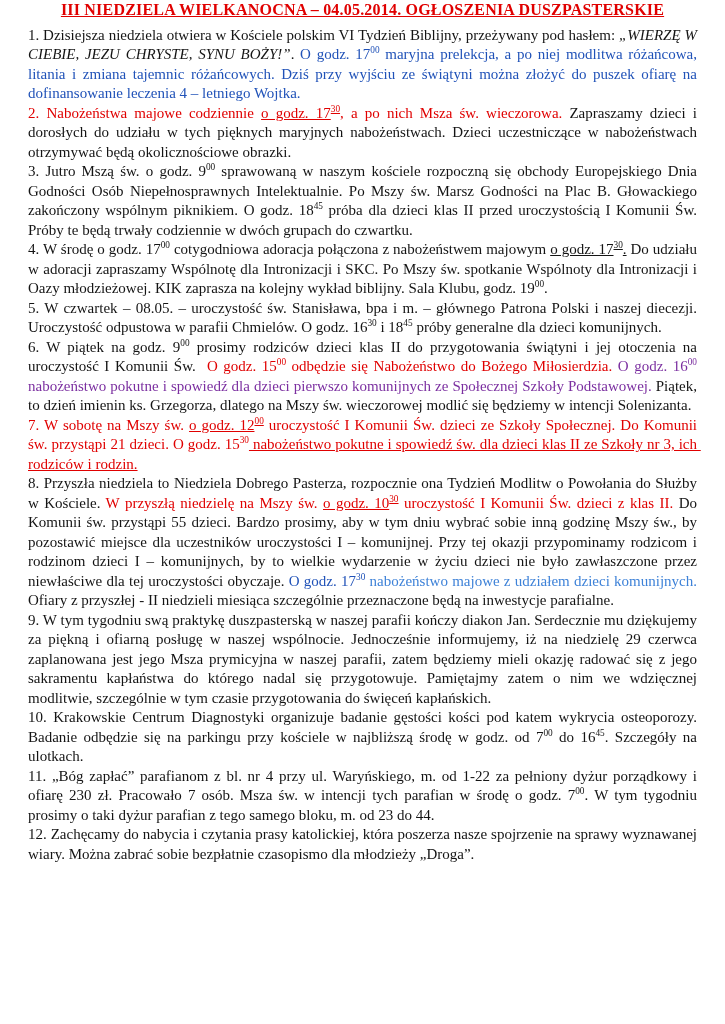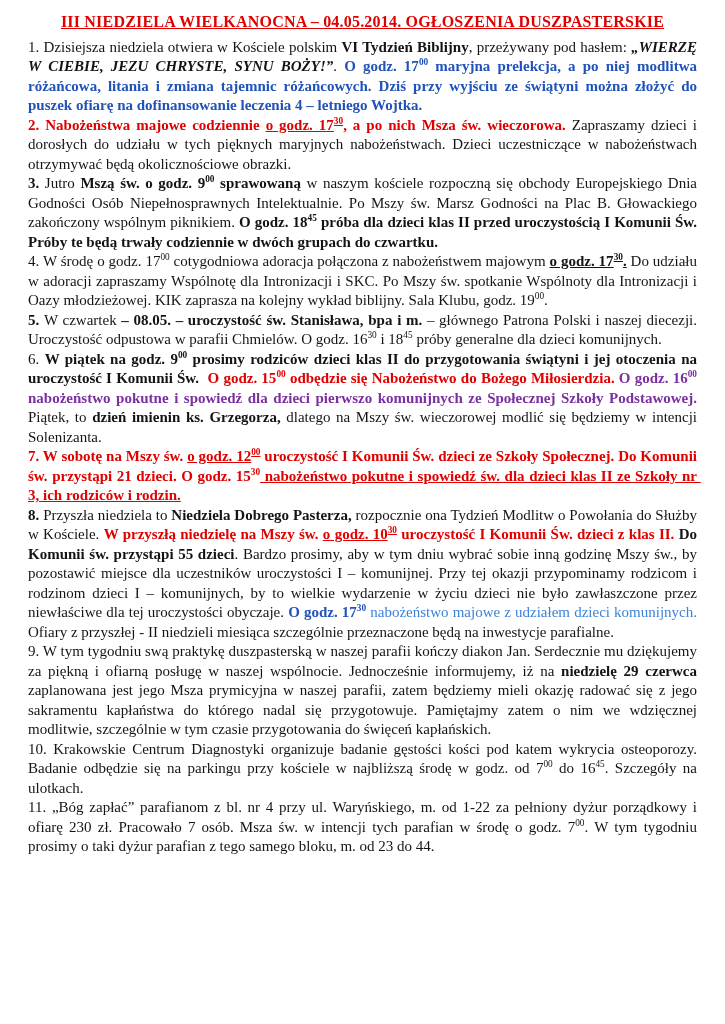--- a/index.html
+++ b/index.html
@@ -10,37 +10,37 @@
   body {
     width: 725px;
     min-height: 1024px;
     box-sizing: border-box;
     font-family: "Liberation Serif", "DejaVu Serif", serif;
     font-size: 15px;
     line-height: 1.3;
     color: #141414;
   }
   .doc {
-    padding: 12px 28px 20px 28px;
+    padding: 0 28px 20px 28px;
   }
   .title {
     margin: 0 0 5px 0;
     text-align: center;
     font-size: 16px;
     font-weight: bold;
     color: var(--red, #e00000);
     text-decoration: underline;
     letter-spacing: 0.2px;
   }
   .para {
     margin: 0;
     text-align: justify;
   }
   .seg { white-space: pre-wrap; }
-  .b { font-weight: bold; }
+  .b { font-weight: normal; }
   .i { font-style: italic; }
   .u { text-decoration: underline; }
   .sup {
     font-size: 0.62em;
     vertical-align: super;
     line-height: 0;
   }
   .red    { color: var(--red, #e00000); }
   .blue   { color: var(--blue, #2052b8); }
   .lblue  { color: var(--light_blue, #3e82d8); }
@@ -56,14 +56,15 @@
       <p class="para"><span class="seg red b">2. Nabożeństwa majowe codziennie </span><span class="seg red b u">o godz. 17</span><span class="seg red b u sup">30</span><span class="seg red b">, a po nich Msza św. wieczorowa.</span><span class="seg"> Zapraszamy dzieci i dorosłych do udziału w tych pięknych maryjnych nabożeństwach. Dzieci uczestniczące w nabożeństwach otrzymywać będą okolicznościowe obrazki.</span></p>
       <p class="para"><span class="seg b">3. </span><span class="seg">Jutro </span><span class="seg b">Mszą św. o godz. 9</span><span class="seg b sup">00</span><span class="seg b"> sprawowaną</span><span class="seg"> w naszym kościele rozpoczną się obchody Europejskiego Dnia Godności Osób Niepełnosprawnych Intelektualnie. Po Mszy św. Marsz Godności na Plac B. Głowackiego zakończony wspólnym piknikiem. </span><span class="seg b">O godz. 18</span><span class="seg b sup">45</span><span class="seg b"> próba dla dzieci klas II przed uroczystością I Komunii Św. Próby te będą trwały codziennie w dwóch grupach do czwartku.</span></p>
       <p class="para"><span class="seg">4. W środę o godz. 17</span><span class="seg sup">00</span><span class="seg"> cotygodniowa adoracja połączona z nabożeństwem majowym </span><span class="seg b u">o godz. 17</span><span class="seg b u sup">30</span><span class="seg b u">.</span><span class="seg"> Do udziału w adoracji zapraszamy Wspólnotę dla Intronizacji i SKC. Po Mszy św. spotkanie Wspólnoty dla Intronizacji i Oazy młodzieżowej. KIK zaprasza na kolejny wykład biblijny. Sala Klubu, godz. 19</span><span class="seg sup">00</span><span class="seg">.</span></p>
       <p class="para"><span class="seg b">5. </span><span class="seg">W czwartek </span><span class="seg b">– 08.05. – uroczystość św. Stanisława, bpa i m.</span><span class="seg"> – głównego Patrona Polski i naszej diecezji. Uroczystość odpustowa w parafii Chmielów. O godz. 16</span><span class="seg sup">30</span><span class="seg"> i 18</span><span class="seg sup">45</span><span class="seg"> próby generalne dla dzieci komunijnych.</span></p>
       <p class="para"><span class="seg">6. </span><span class="seg b">W piątek na godz. 9</span><span class="seg b sup">00</span><span class="seg b"> prosimy rodziców dzieci klas II do przygotowania świątyni i jej otoczenia na uroczystość I Komunii Św. </span><span class="seg red b"> O godz. 15</span><span class="seg red b sup">00</span><span class="seg red b"> odbędzie się Nabożeństwo do Bożego Miłosierdzia.</span><span class="seg purple b"> O godz. 16</span><span class="seg purple b sup">00</span><span class="seg purple b"> nabożeństwo pokutne i spowiedź dla dzieci pierwszo komunijnych ze Społecznej Szkoły Podstawowej.</span><span class="seg"> Piątek, to </span><span class="seg b">dzień imienin ks. Grzegorza,</span><span class="seg"> dlatego na Mszy św. wieczorowej modlić się będziemy w intencji Solenizanta.</span></p>
       <p class="para"><span class="seg red b">7. W sobotę na Mszy św. </span><span class="seg red b u">o godz. 12</span><span class="seg red b u sup">00</span><span class="seg red b"> uroczystość I Komunii Św. dzieci ze Szkoły Społecznej. Do Komunii św. przystąpi 21 dzieci. O godz. 15</span><span class="seg red b sup">30</span><span class="seg red b u"> nabożeństwo pokutne i spowiedź św. dla dzieci klas II ze Szkoły nr 3, ich rodziców i rodzin.</span></p>
       <p class="para"><span class="seg b">8. </span><span class="seg">Przyszła niedziela to </span><span class="seg b">Niedziela Dobrego Pasterza,</span><span class="seg"> rozpocznie ona Tydzień Modlitw o Powołania do Służby w Kościele. </span><span class="seg red b">W przyszłą niedzielę na Mszy św. </span><span class="seg red b u">o godz. 10</span><span class="seg red b u sup">30</span><span class="seg red b"> uroczystość I Komunii Św. dzieci z klas II.</span><span class="seg"> </span><span class="seg b">Do Komunii św. przystąpi 55 dzieci</span><span class="seg">. Bardzo prosimy, aby w tym dniu wybrać sobie inną godzinę Mszy św., by pozostawić miejsce dla uczestników uroczystości I – komunijnej. Przy tej okazji przypominamy rodzicom i rodzinom dzieci I – komunijnych, by to wielkie wydarzenie w życiu dzieci nie było zawłaszczone przez niewłaściwe dla tej uroczystości obyczaje. </span><span class="seg blue b">O godz. 17</span><span class="seg blue b sup">30</span><span class="seg lblue"> nabożeństwo majowe z udziałem dzieci komunijnych.</span><span class="seg"> Ofiary z przyszłej - II niedzieli miesiąca szczególnie przeznaczone będą na inwestycje parafialne.</span></p>
       <p class="para"><span class="seg">9. W tym tygodniu swą praktykę duszpasterską w naszej parafii kończy diakon Jan. Serdecznie mu dziękujemy za piękną i ofiarną posługę w naszej wspólnocie. Jednocześnie informujemy, iż na </span><span class="seg b">niedzielę 29 czerwca</span><span class="seg"> zaplanowana jest jego Msza prymicyjna w naszej parafii, zatem będziemy mieli okazję radować się z jego sakramentu kapłaństwa do którego nadal się przygotowuje. Pamiętajmy zatem o nim we wdzięcznej modlitwie, szczególnie w tym czasie przygotowania do święceń kapłańskich.</span></p>
       <p class="para"><span class="seg">10. Krakowskie Centrum Diagnostyki organizuje badanie gęstości kości pod katem wykrycia osteoporozy. Badanie odbędzie się na parkingu przy kościele w najbliższą środę w godz. od 7</span><span class="seg sup">00</span><span class="seg"> do 16</span><span class="seg sup">45</span><span class="seg">. Szczegóły na ulotkach.</span></p>
       <p class="para"><span class="seg">11. „Bóg zapłać” parafianom z bl. nr 4 przy ul. Waryńskiego, m. od 1-22 za pełniony dyżur porządkowy i ofiarę 230 zł. Pracowało 7 osób. Msza św. w intencji tych parafian w środę o godz. 7</span><span class="seg sup">00</span><span class="seg">. W tym tygodniu prosimy o taki dyżur parafian z tego samego bloku, m. od 23 do 44.</span></p>
+      <p class="para"><span class="seg">12. Zachęcamy do nabycia i czytania prasy katolickiej, która poszerza nasze spojrzenie na sprawy wyznawanej wiary. Można zabrać sobie bezpłatnie czasopismo dla młodzieży „Droga”.</span></p>
     </div>
 </div>
 
 </body></html>

